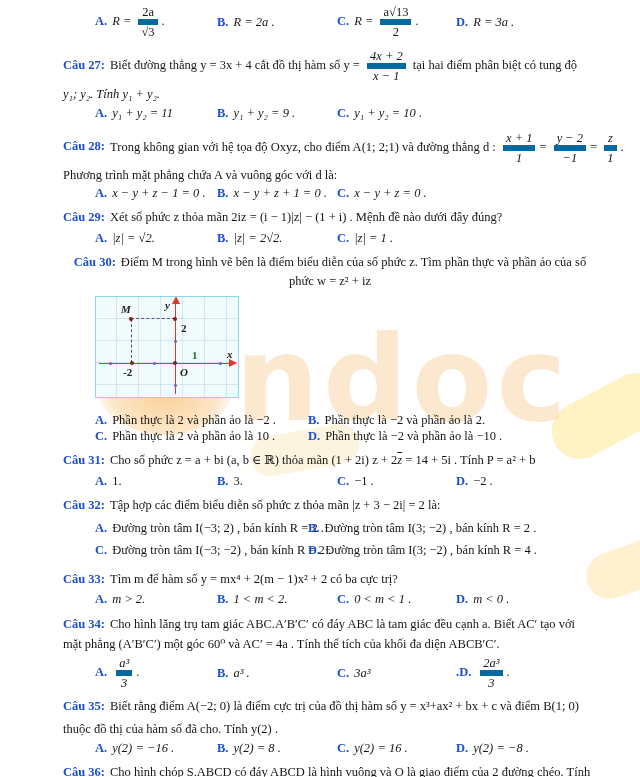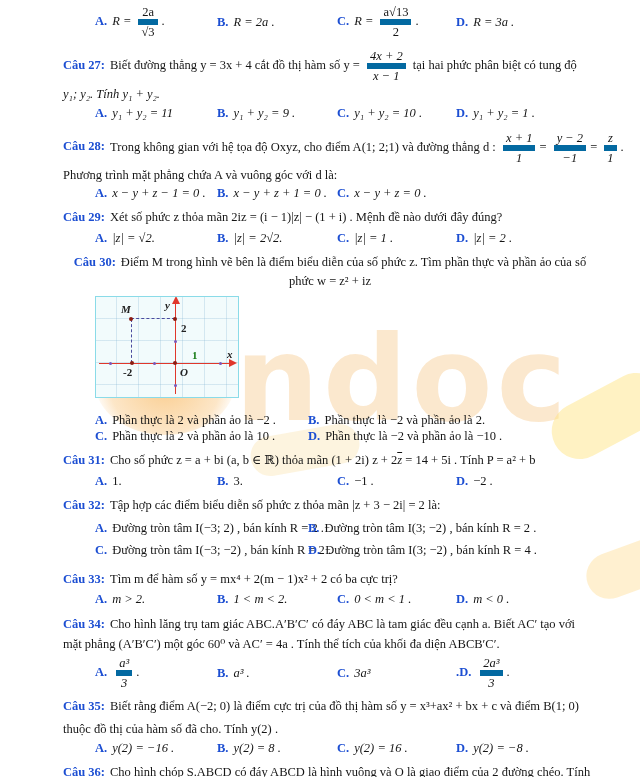--- a/index.html
+++ b/index.html
@@ -99,28 +99,27 @@
       </span>
       <span class="opt">
         <b class="L">D.</b><span class="mi">R = 3a .</span>
       </span>
     </div>
 
     <div id="q27">
       <div class="qline">
         <b class="qlabel">Câu 27:</b><span>Biết đường thẳng  y = 3x + 4  cắt đồ thị hàm số  y =</span>
         <span class="frac mi"><span class="n">4x + 2</span><span class="d">x − 1</span></span>
-        <span>tại hai phức phân biệt có tung độ</span>
+        <span>tại hai điểm phân biệt có tung độ</span>
       </div>
       <div class="qline l2 mi">y₁; y₂. Tính  y₁ + y₂.</div>
       <div class="row4 opts">
         <span class="opt"><b class="L">A.</b><span class="mi">y₁ + y₂ = 11</span></span>
         <span class="opt"><b class="L">B.</b><span class="mi">y₁ + y₂ = 9 .</span></span>
         <span class="opt"><b class="L">C.</b><span class="mi">y₁ + y₂ = 10 .</span></span>
-        <span class="opt"><b class="L">D.</b><span class="mi">y₁ + y₂ = 1 .</span></span>
       </div>
     </div>
 
     <div id="q28">
       <div class="qline">
         <b class="qlabel">Câu 28:</b><span>Trong không gian với hệ tọa độ Oxyz, cho điểm  A(1; 2;1)  và đường thẳng  d :</span>
         <span class="frac mi"><span class="n">x + 1</span><span class="d">1</span></span><span>=</span>
         <span class="frac mi"><span class="n">y − 2</span><span class="d">−1</span></span><span>=</span>
         <span class="frac mi"><span class="n">z</span><span class="d">1</span></span><span>.</span>
       </div>
@@ -133,21 +132,20 @@
     </div>
 
     <div id="q29">
       <div class="qline">
         <b class="qlabel">Câu 29:</b><span>Xét số phức z thỏa mãn  2iz = (i − 1)|z| − (1 + i) . Mệnh đề nào dưới đây đúng?</span>
       </div>
       <div class="row4 opts">
         <span class="opt"><b class="L">A.</b><span class="mi">|z| = √2.</span></span>
         <span class="opt"><b class="L">B.</b><span class="mi">|z| = 2√2.</span></span>
         <span class="opt"><b class="L">C.</b><span class="mi">|z| = 1 .</span></span>
-        <span class="opt"><b class="L">D.</b><span class="mi">|z| = 2 .</span></span>
       </div>
     </div>
 
     <div id="q30">
       <div class="qline">
         <b class="qlabel">Câu 30:</b><span>Điểm M trong hình vẽ bên là điểm biểu diễn của số phức z. Tìm phần thực và phần ảo của số</span>
       </div>
       <div class="qline l2">phức  w = z² + iz</div>
     </div>
 

